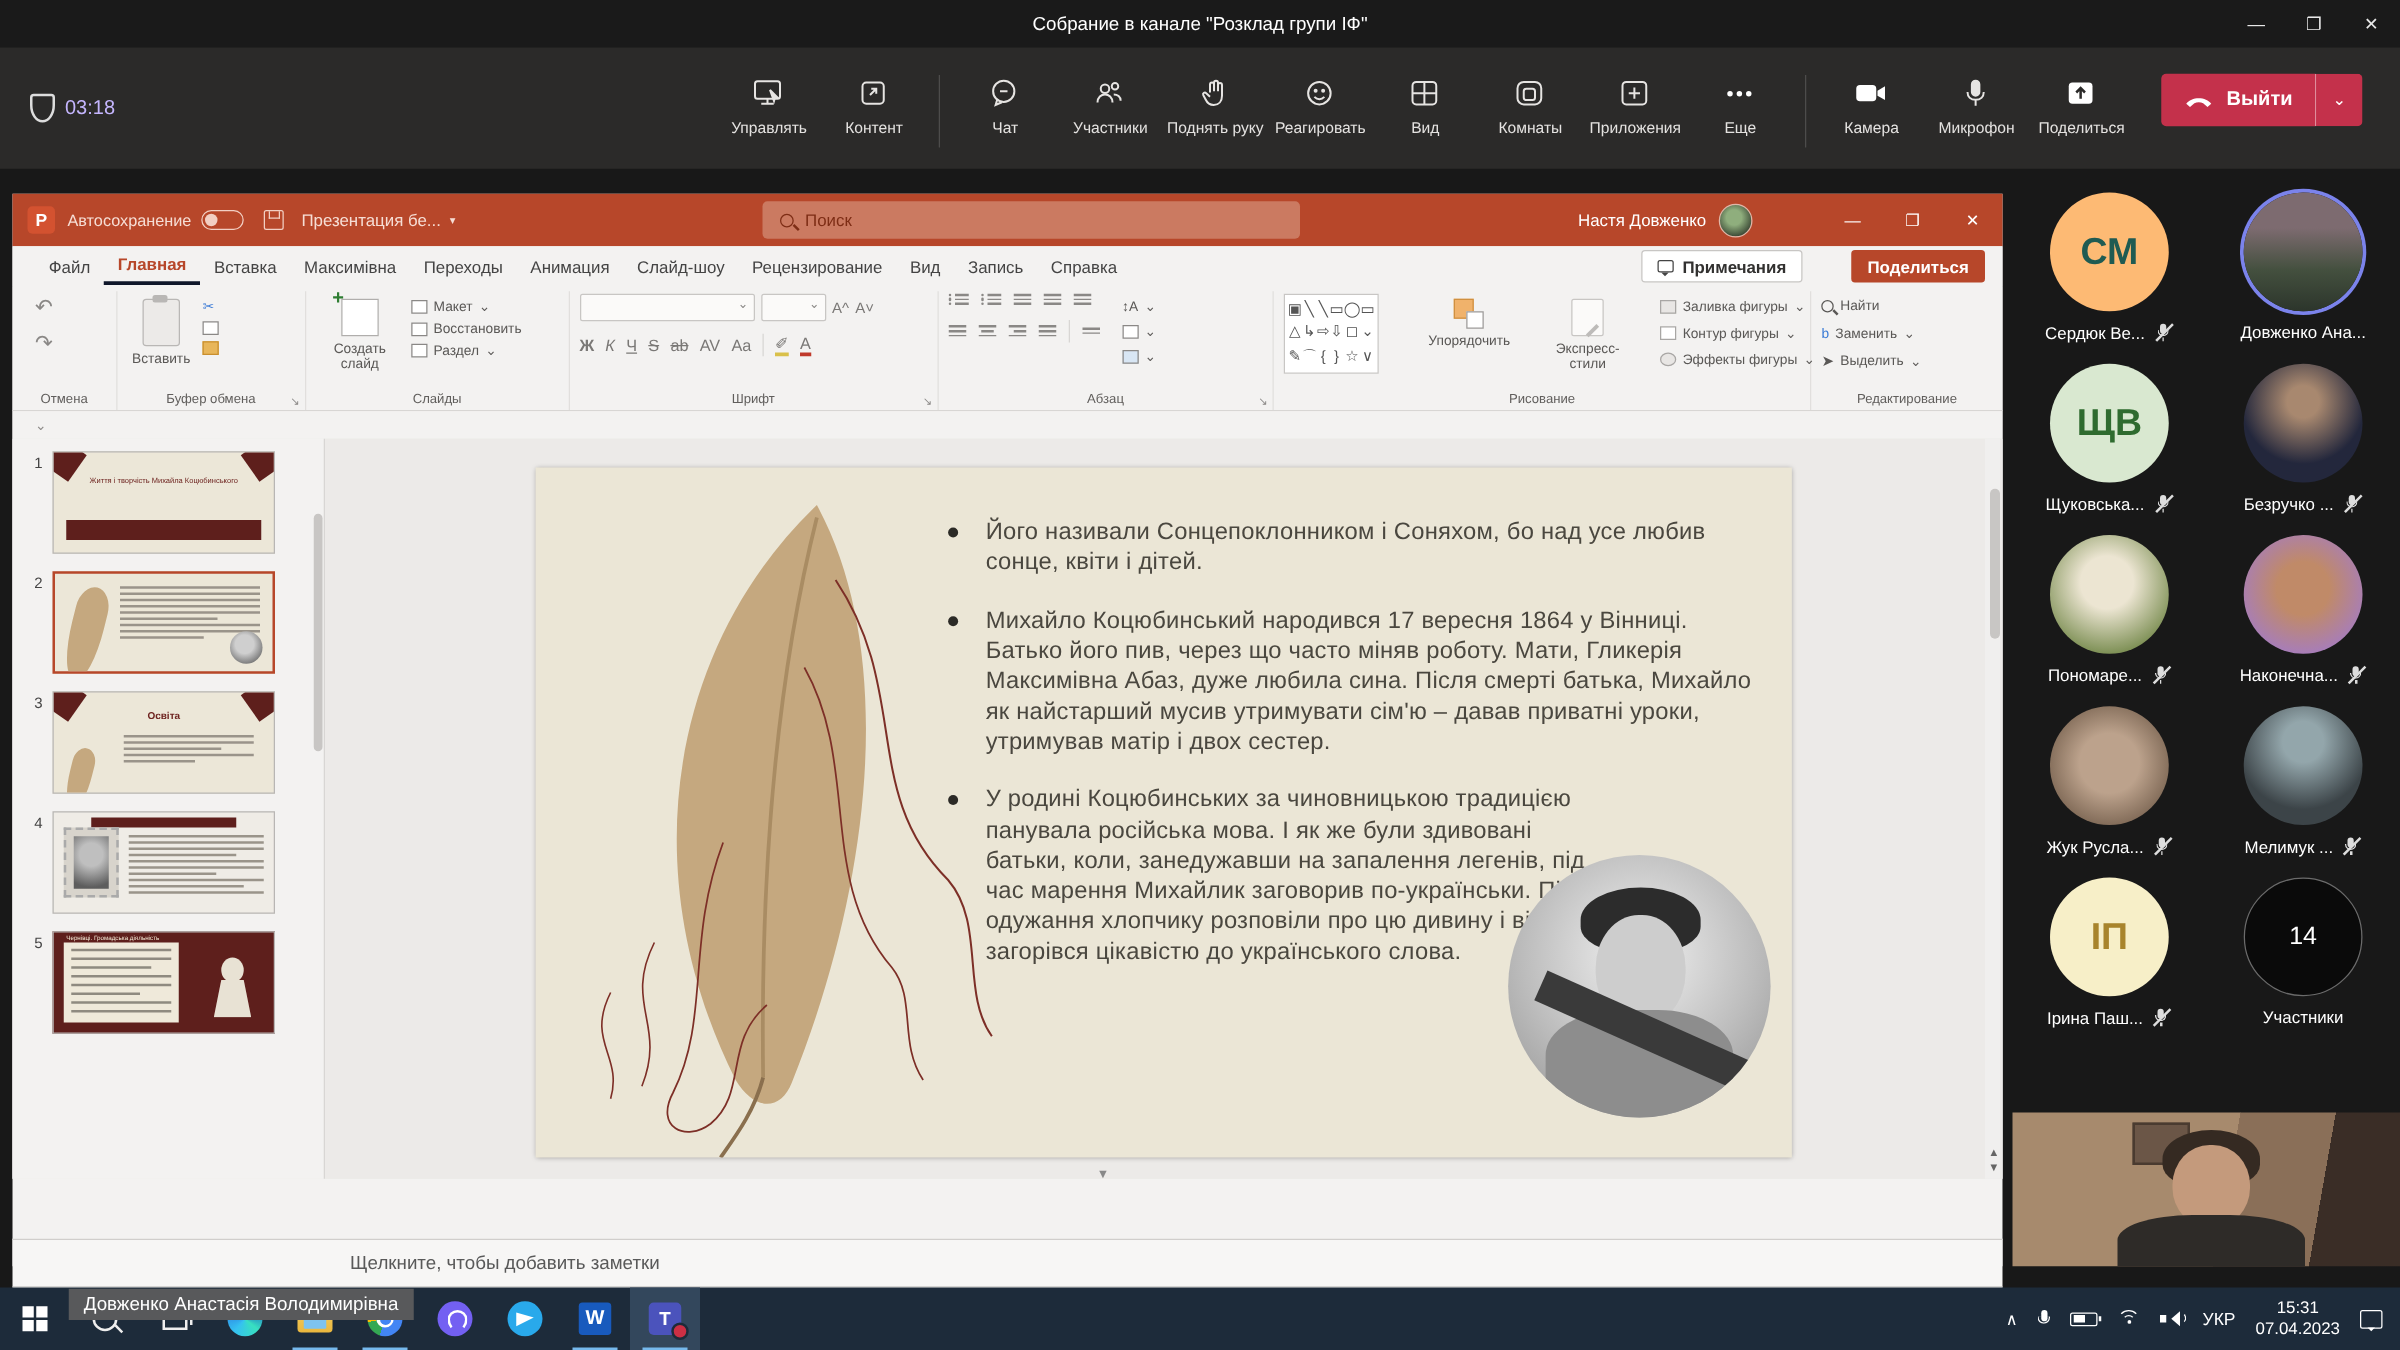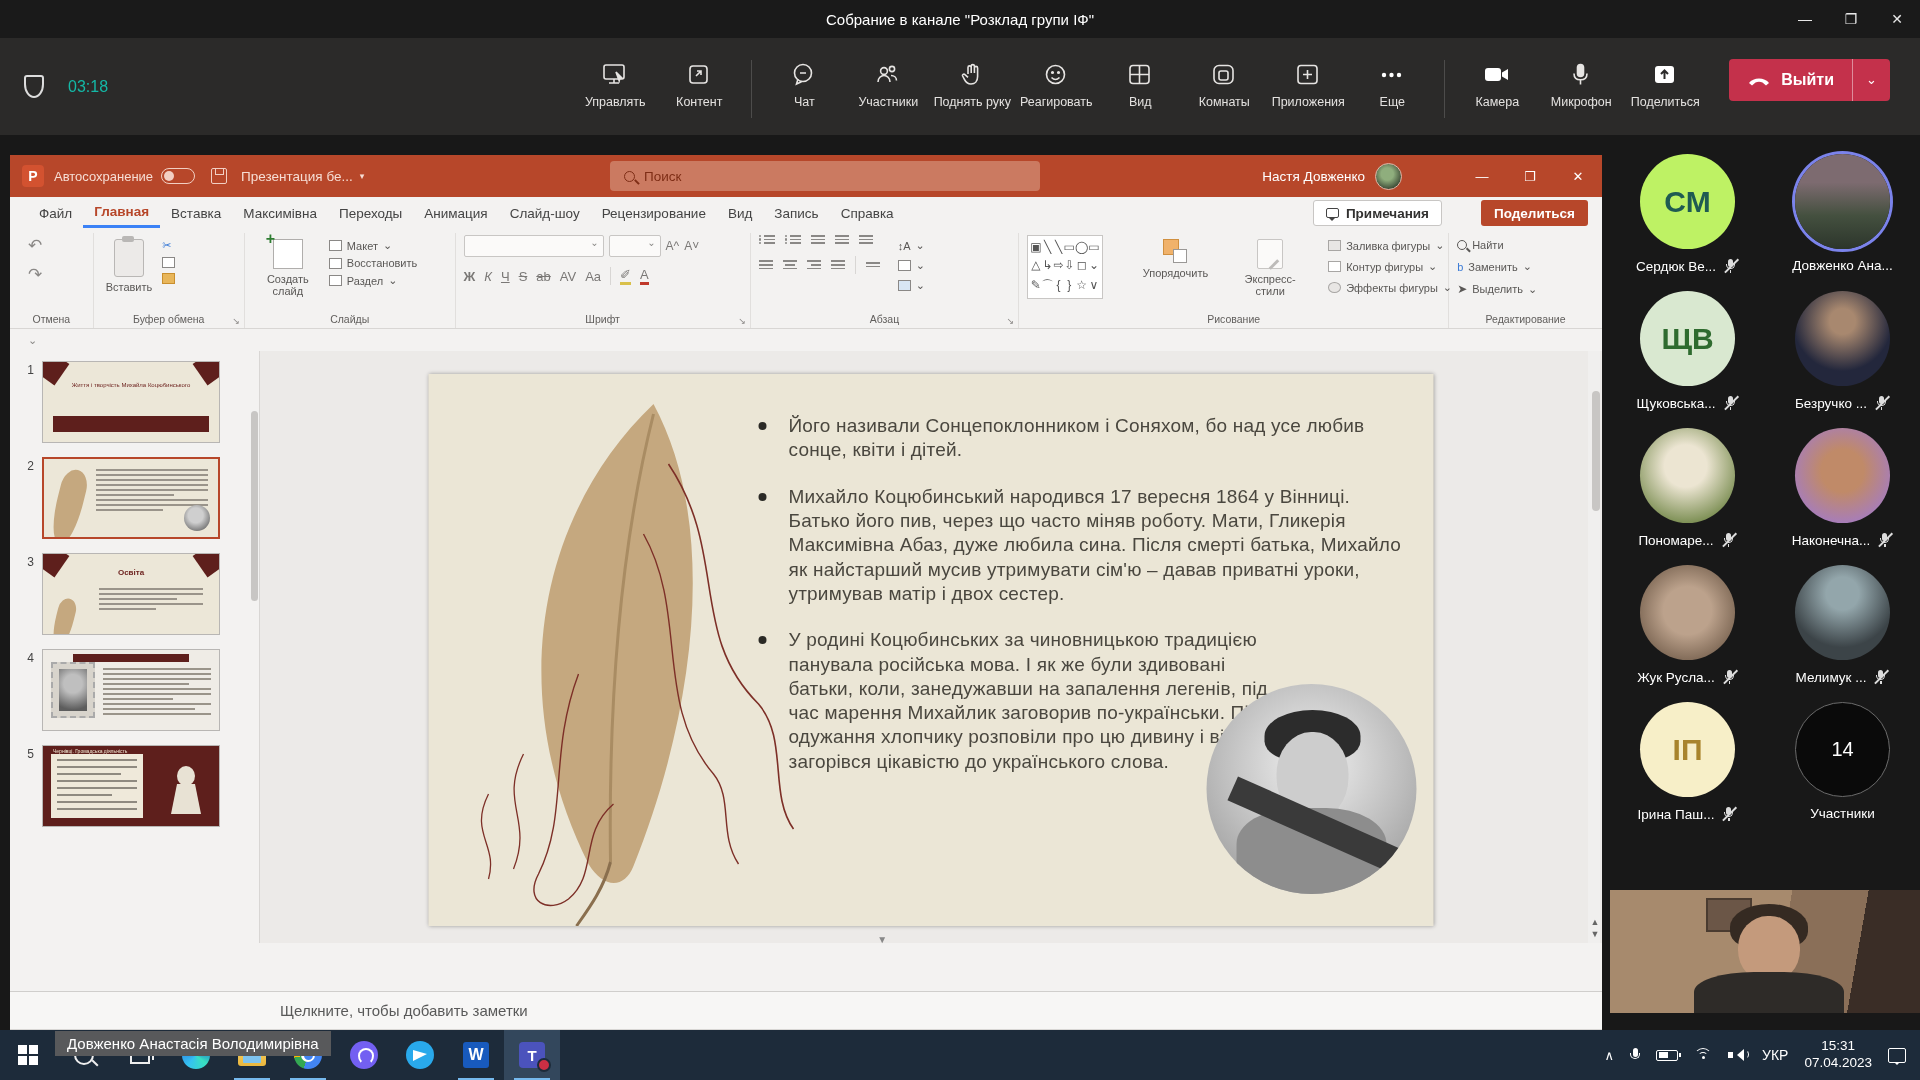--- a/index.html
+++ b/index.html
@@ -10,21 +10,21 @@
   
   .win-titlebar { position:absolute; left:0; top:0; width:1920px; height:38px; background:#1a1a1a;
     display:flex; align-items:center; justify-content:center; color:#fff; font-size:15px; }
   .win-controls { position:absolute; right:0; top:0; height:38px; display:flex; }
   .win-btn { width:46px; height:38px; display:flex; align-items:center; justify-content:center;
     color:#e8e8e8; font-size:14px; }
 
   
   .meet-toolbar { position:absolute; left:0; top:38px; width:1920px; height:97px; background:#2b2a29;
     display:flex; align-items:center; color:#e8e8e8; }
-  .timer-box { display:flex; align-items:center; gap:24px; margin-left:24px; font-size:16px; color:#14b8a6; }
+  .timer-box { display:flex; align-items:center; gap:8px; margin-left:24px; font-size:16px; color:#c4b5fd; }
   .tb-spacer { flex:1; }
   .tb-group { display:flex; align-items:flex-start; }
   .tb-item { width:84px; display:flex; flex-direction:column; align-items:center; gap:7px; padding-top:6px; cursor:pointer; }
   .tb-item .lbl { font-size:12.5px; color:#e4e2e0; white-space:nowrap; }
   .tb-item svg { display:block; }
   .tb-divider { width:1px; height:58px; background:#4d4c4b; margin:4px 10px 0 10px; }
   .leave-wrap { display:flex; align-items:center; height:42px; margin:0 30px 14px 22px; }
   .leave-btn { display:flex; align-items:center; gap:10px; background:#c4314b; color:#fff;
     height:42px; padding:0 18px; border-radius:4px 0 0 4px; font-size:16px; font-weight:bold; cursor:pointer; }
   .leave-caret { background:#c4314b; height:42px; width:38px; border-left:1px solid #d7descc;
@@ -50,21 +50,21 @@
   .mag::after { content:""; position:absolute; left:9px; top:9px; width:6px; height:1.8px; background:#7e2d15; transform:rotate(45deg); }
   .ppt-user { position:absolute; right:200px; top:0; height:42px; display:flex; align-items:center; gap:10px; color:#fff; font-size:13.5px; }
   .ppt-avatar { width:27px; height:27px; border-radius:50%;
     background:radial-gradient(circle at 45% 40%, #8fae7d 30%, #3c4a36 75%); border:1px solid #e0b7a8; }
   .ppt-winbtns { position:absolute; right:0; top:0; height:42px; display:flex; }
   .ppt-winbtn { width:48px; height:42px; display:flex; align-items:center; justify-content:center; color:#fff; font-size:13px; }
 
   .ppt-menubar { height:32px; background:#f3f2f1; display:flex; align-items:center; padding-left:18px;
     font-size:13.5px; color:#444; position:relative; }
   .ppt-tab { padding:6px 11px; cursor:pointer; white-space:nowrap; }
-  .ppt-tab.active { color:#b7472a; font-weight:bold; border-bottom:3px solid #3b82f6; }
+  .ppt-tab.active { color:#b7472a; font-weight:bold; border-bottom:3px solid #0f172a; }
   .comments-btn { position:absolute; right:160px; top:3px; height:26px; border:1px solid #c8c6c4;
     background:#fff; border-radius:3px; display:flex; align-items:center; gap:7px; padding:0 12px;
     font-size:13.5px; font-weight:bold; color:#323130; cursor:pointer; }
   .bubble-ic { width:13px; height:10px; border:1.5px solid #444; border-radius:2px; position:relative; }
   .bubble-ic::after { content:""; position:absolute; left:2px; top:9px; border:3px solid transparent; border-top-color:#444; }
   .ppt-share-btn { position:absolute; right:14px; top:3px; height:26px; background:#b7472a; color:#fff;
     border-radius:3px; display:flex; align-items:center; gap:7px; padding:0 13px; font-size:13.5px;
     font-weight:bold; cursor:pointer; }
 
   
@@ -812,21 +812,21 @@
           </span>
         <span>+</span>
       </div>
       <span>100 %</span>
       <span class="fit-ic"></span>
     </div>
   </div>
 
   <div class="people">
     <div class="tile">
-      <div class="avatar" style="background:#bef264; color:#1f5b52;">СМ</div>
+      <div class="avatar" style="background:#fdba74; color:#1f5b52;">СМ</div>
       <div class="tile-name">
           <span>Сердюк Ве...</span>
           <span class="micoff">
             <span class="m"></span>
             <span class="st"></span>
             <span class="base"></span>
           </span>
         </div>
     </div>
     <div class="tile">

